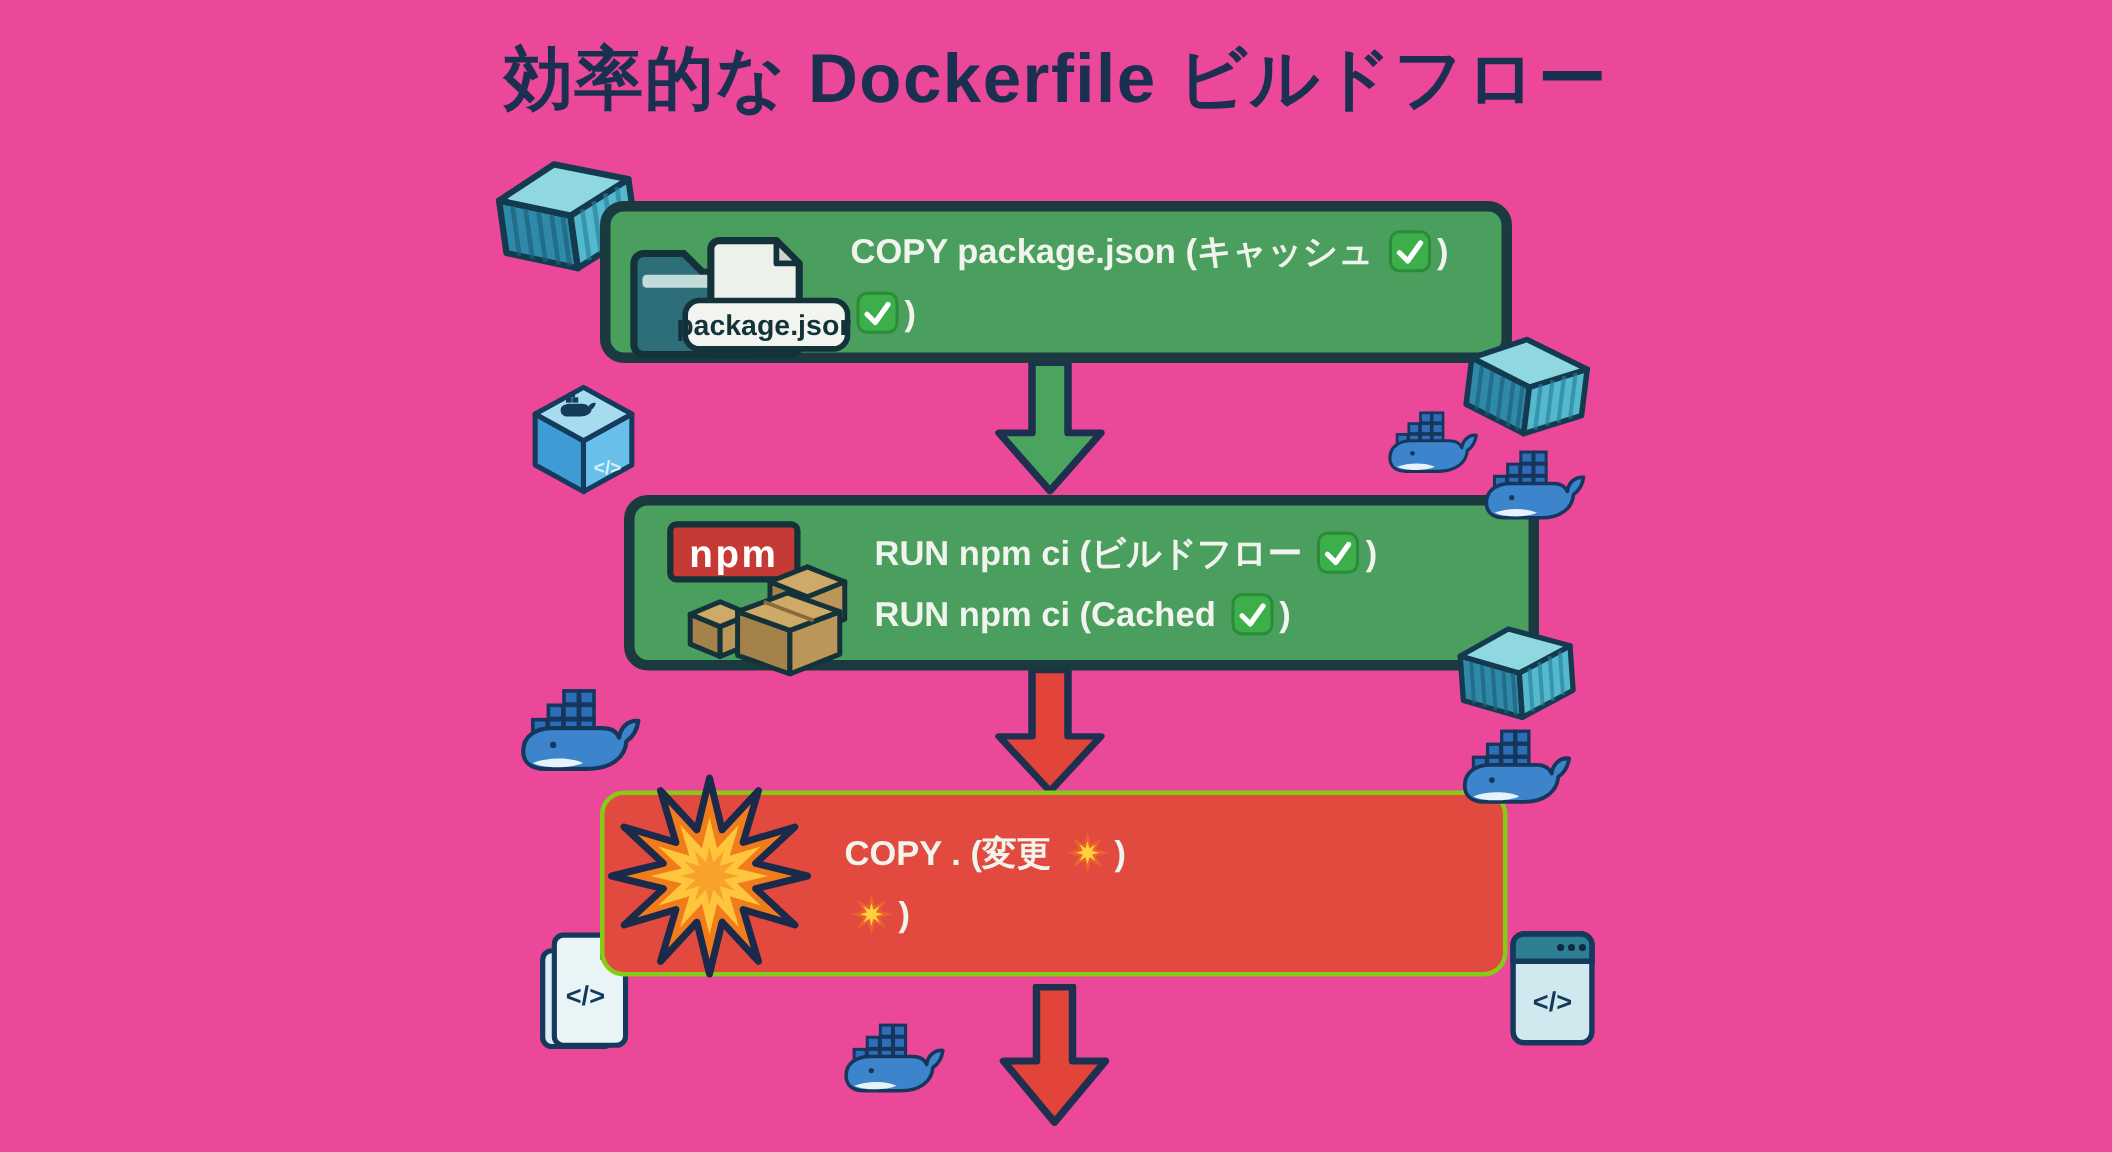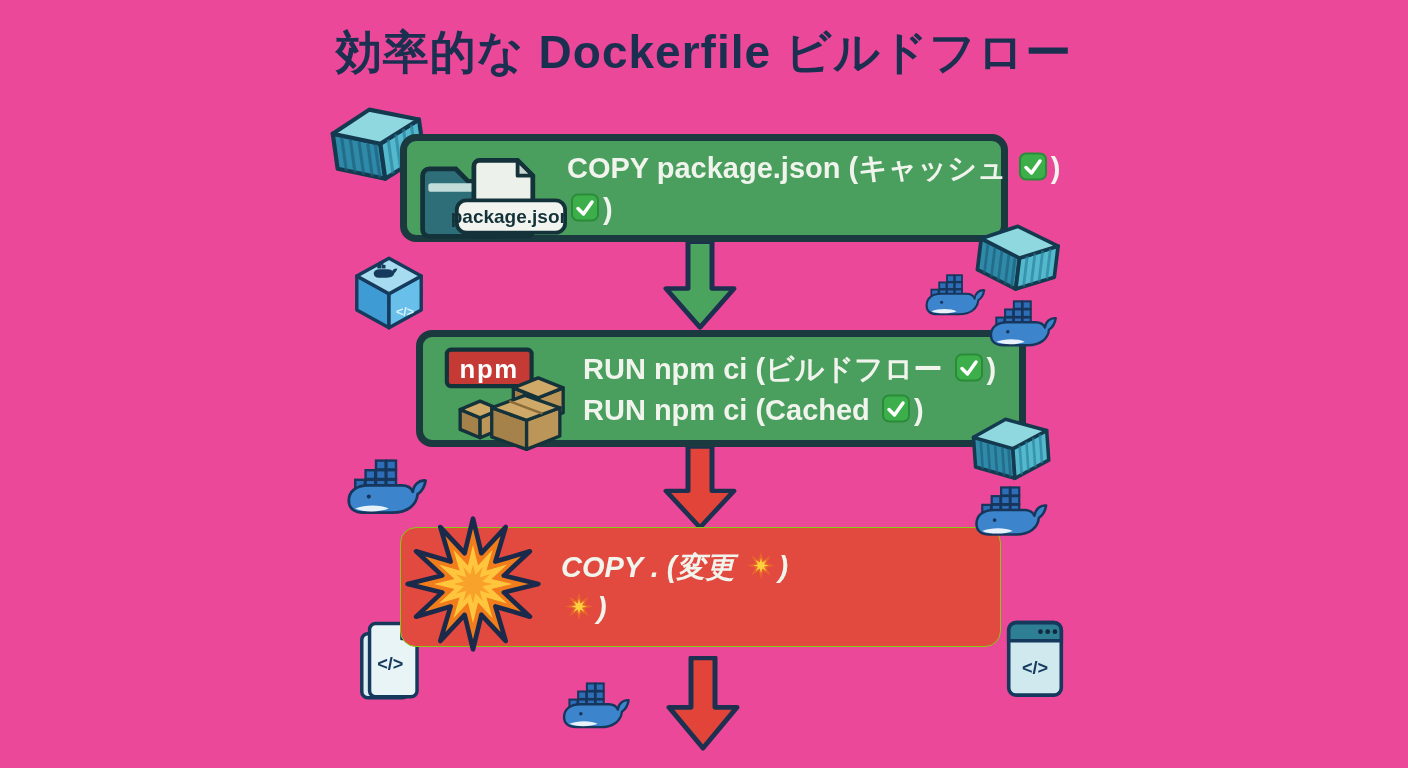--- a/index.html
+++ b/index.html
@@ -4,24 +4,24 @@
 <style>
   html,body{margin:0;padding:0;background:#ffffff;}
   .stage{position:relative;width:1408px;height:768px;background:#ec4899;overflow:hidden;
          font-family:"Liberation Sans",sans-serif;}
   .abs{position:absolute;}
   .z1{z-index:1}.z3{z-index:3}
   .title{position:absolute;top:22px;left:0;width:100%;text-align:center;
          font-size:46px;font-weight:bold;color:#1b3050;letter-spacing:1px;z-index:2;}
   .flow-box{position:absolute;border-radius:16px;z-index:2;}
   .flow-box.green{background:#4a9e5e;border:7px solid #1a3a40;}
-  .flow-box.red{background:#e2493f;border:1px solid #84cc16;font-style:italic;}
+  .flow-box.red{background:#e2493f;border:3px solid #84cc16;}
   .box-text{position:absolute;left:160px;top:50%;transform:translateY(-50%);
             display:flex;flex-direction:column;gap:9px;}
-  .box-line{display:flex;align-items:flex-start;font-size:29px;font-weight:bold;
+  .box-line{display:flex;align-items:center;font-size:23px;font-weight:bold;
             color:#f0f4ec;white-space:pre;line-height:32px;}
   .emoji{display:inline-flex;margin:0 3px;}
   .arrow-svg{position:absolute;z-index:1;}
   .deco{position:absolute;}
   svg text{font-family:"Liberation Sans",sans-serif;}
 </style>
 </head>
 <body>
 
 <div class="stage">

